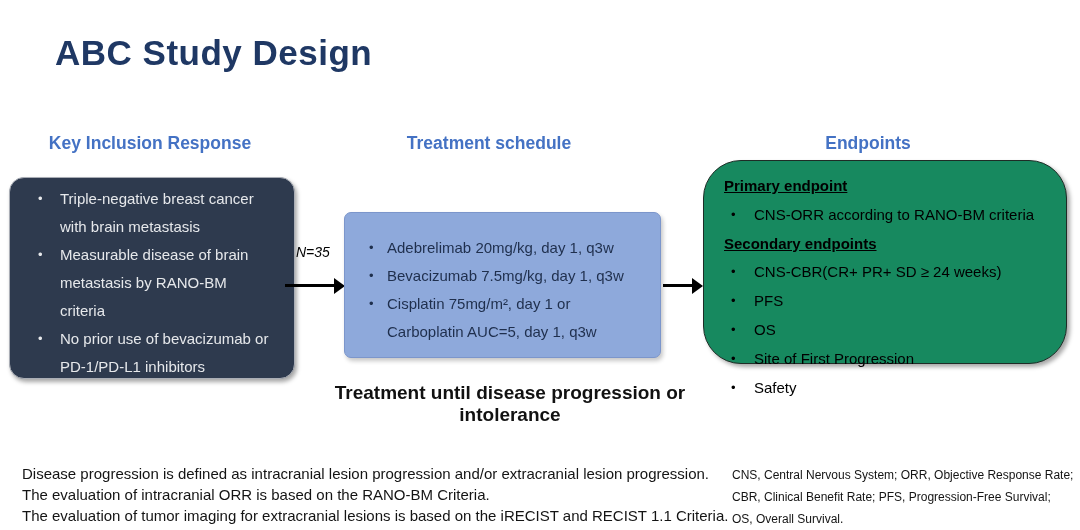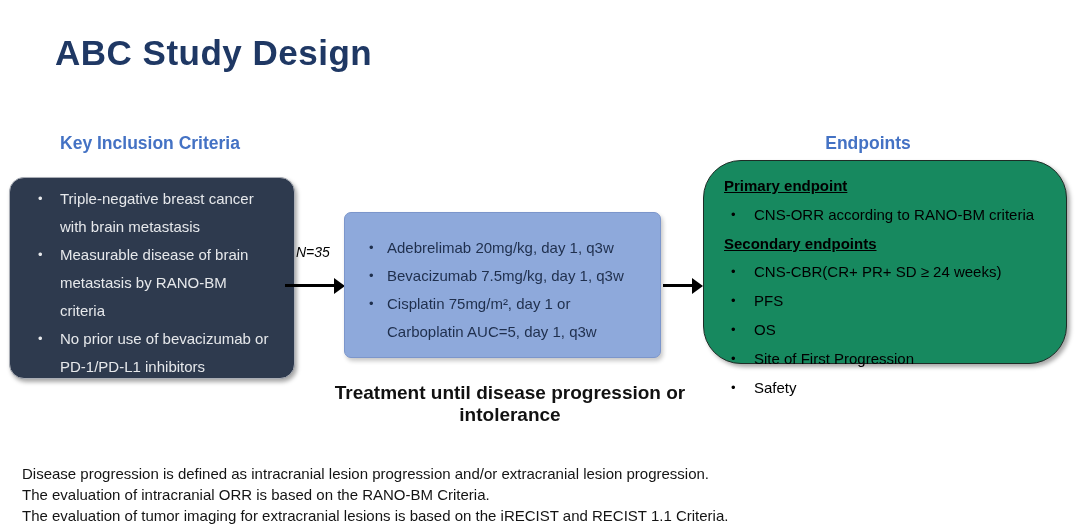--- a/index.html
+++ b/index.html
@@ -79,21 +79,22 @@
   .fn-left  { left:22px;  top:464px; font-size:15px; line-height:20.8px; }
   .fn-right { left:732px; top:464px; font-size:12px;   line-height:22px; }
 </style>
 </head>
 <body>
 
 <div class="slide">
 
   <div class="title">ABC Study Design</div>
 
-  <div class="col-heading h-inclusion">Key Inclusion Criteria</div>
+  <div class="col-heading h-inclusion">Key Inclusion Response</div>
+  <div class="col-heading h-treatment">Treatment schedule</div>
   <div class="col-heading h-endpoints">Endpoints</div>
 
   <div class="box box-dark">
     <ul>
       <li>
         <span class="ln">Triple-negative breast cancer</span>
         <span class="ln">with brain metastasis</span>
       </li>
       <li>
         <span class="ln">Measurable disease of brain</span>
@@ -143,14 +144,19 @@
   </div>
 
   <div class="until-note">Treatment until disease progression or intolerance</div>
 
   <div class="footnotes fn-left">
     <div>Disease progression is defined as intracranial lesion progression  and/or extracranial lesion progression.</div>
     <div>The evaluation of intracranial ORR is based on the RANO-BM Criteria.</div>
     <div>The evaluation of tumor imaging for extracranial lesions is based on the iRECIST and RECIST 1.1 Criteria.</div>
   </div>
 
+  <div class="footnotes fn-right">
+    <div>CNS, Central Nervous System;  ORR, Objective Response Rate;</div>
+    <div>CBR, Clinical Benefit Rate; PFS, Progression-Free Survival;</div>
+    <div>OS, Overall Survival.</div>
+  </div>
 
 </div>
 
 </body></html>

